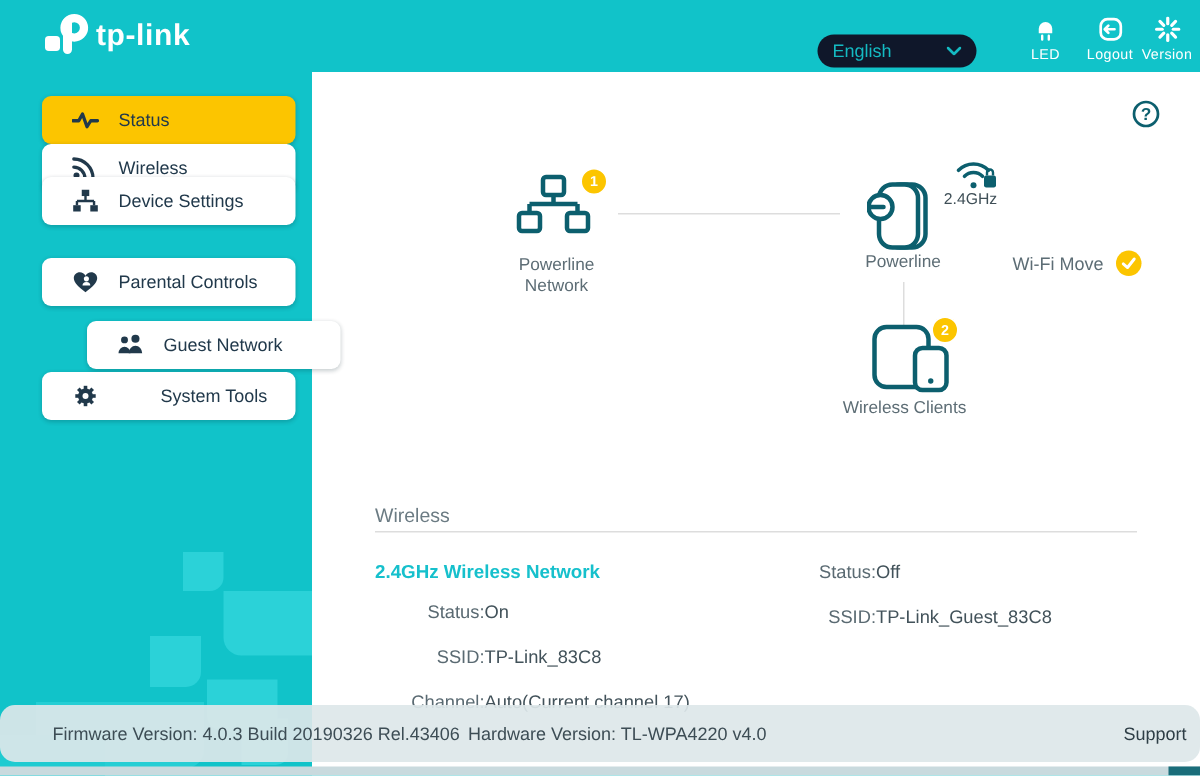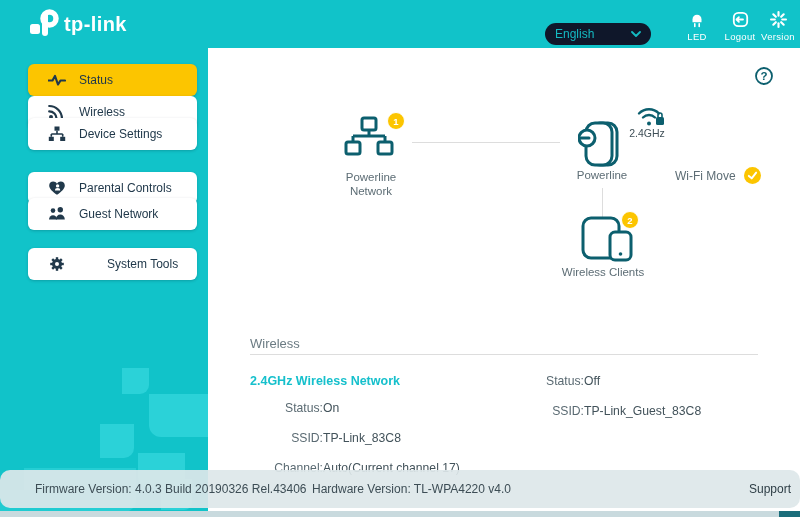--- a/index.html
+++ b/index.html
@@ -33,21 +33,21 @@
   .act-reboot { left:758px; width:40px; }
 
   
   .sidebar { position:absolute; left:0; top:0; z-index:3; }
   .side-item { position:absolute; left:28px; width:169px; height:32px; background:#fff;
                border-radius:6px; display:flex; align-items:center; padding-left:20px;
                box-shadow:0 1px 3px rgba(0,30,40,.22); cursor:pointer; }
   .side-item .txt { margin-left:13px; font-size:12px; color:#21394b; }
   .side-item.active { background:#fcc500; }
   .si0 { top:64px; } .si1 { top:96px; } .si2 { top:118px; }
-  .si3 { top:172px; } .si4 { top:198px; } .si5 { top:248px;gap:28px; }
+  .si3 { top:172px; } .si4 { top:214px;margin-left:30px; } .si5 { top:248px;gap:28px; }
 
   
   .content { position:absolute; left:208px; top:48px; width:592px; height:469px; background:#fff; z-index:2; }
   .help { position:absolute; left:546px; top:18px; width:20px; height:20px; cursor:pointer; }
 
   .connector-h { position:absolute; left:204px; top:94px; width:148px; height:1px; background:#ddd; }
   .connector-v { position:absolute; left:394px; top:140px; width:1px; height:30px; background:#ddd; }
 
   .pn-icon { position:absolute; left:136px; top:68px; }
   .badge { position:absolute; width:18px; height:18px; border-radius:50%; background:#fcc500;

